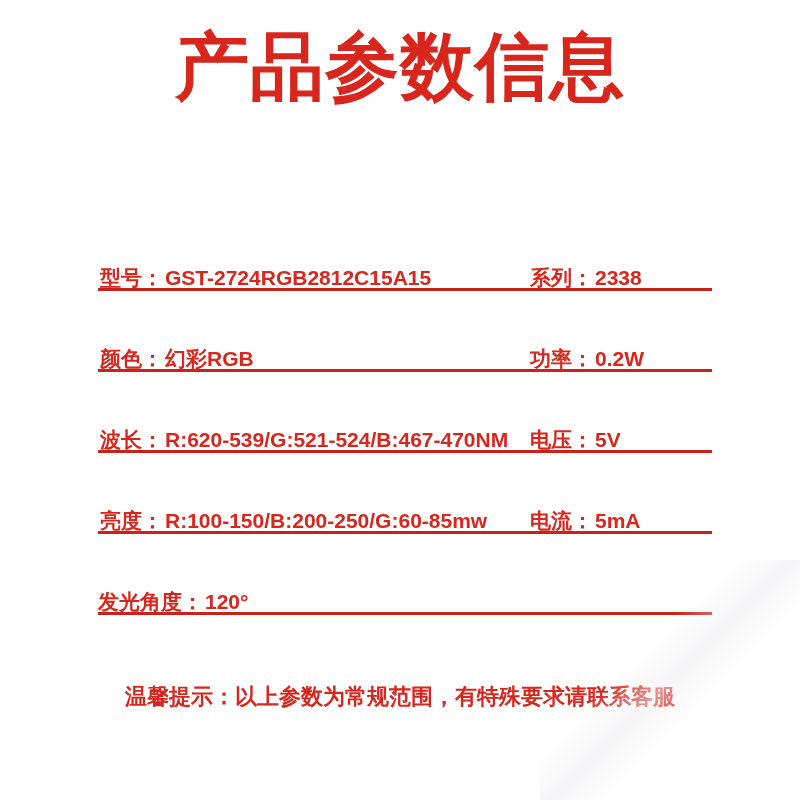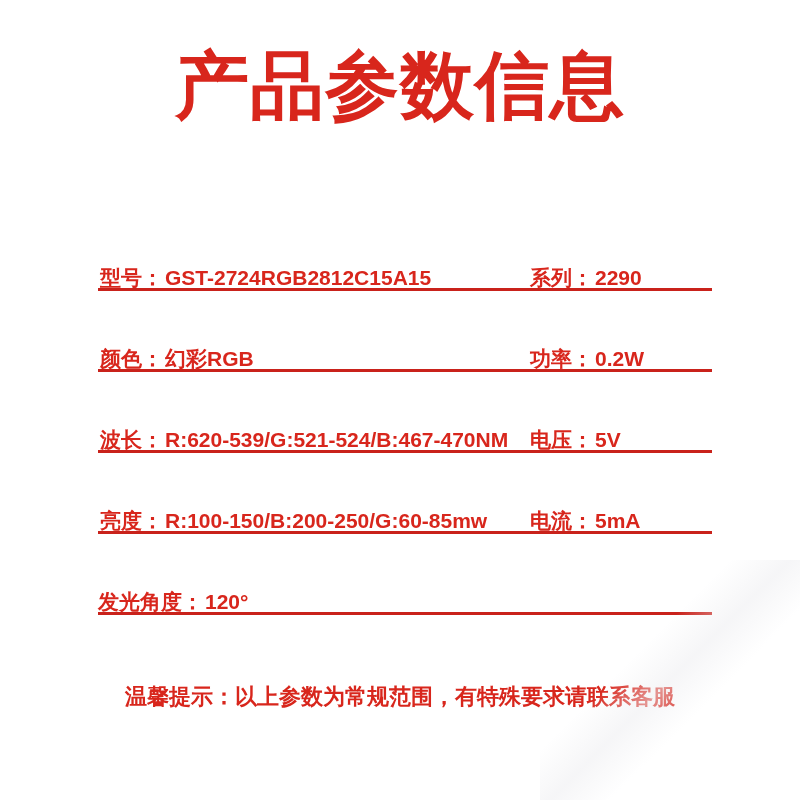--- a/index.html
+++ b/index.html
@@ -23,21 +23,21 @@
     width: 260px;
     height: 240px;
     background: linear-gradient(135deg,
       rgba(255,255,255,0) 38%,
       rgba(238,238,241,0.55) 50%,
       rgba(255,255,255,0) 62%);
     pointer-events: none;
   }
   .title {
     position: absolute;
-    top: 47px;
+    top: 28px;
     left: 0;
     right: 0;
     text-align: center;
     font-size: 74px;
     line-height: 1.05;
     font-weight: bold;
     color: #D8261C;
     letter-spacing: 1px;
     white-space: nowrap;
   }
@@ -95,21 +95,21 @@
 
   <div class="spec-table">
 
     <div class="spec-row">
       <div class="cell cell-left">
         <span class="spec-label">型号：</span>
         <span class="spec-value">GST-2724RGB2812C15A15</span>
       </div>
       <div class="cell cell-right">
         <span class="spec-label">系列：</span>
-        <span class="spec-value">2290</span>
+        <span class="spec-value">2338</span>
       </div>
     </div>
 
     <div class="spec-row">
       <div class="cell cell-left">
         <span class="spec-label">颜色：</span>
         <span class="spec-value">幻彩RGB</span>
       </div>
       <div class="cell cell-right">
         <span class="spec-label">功率：</span>

